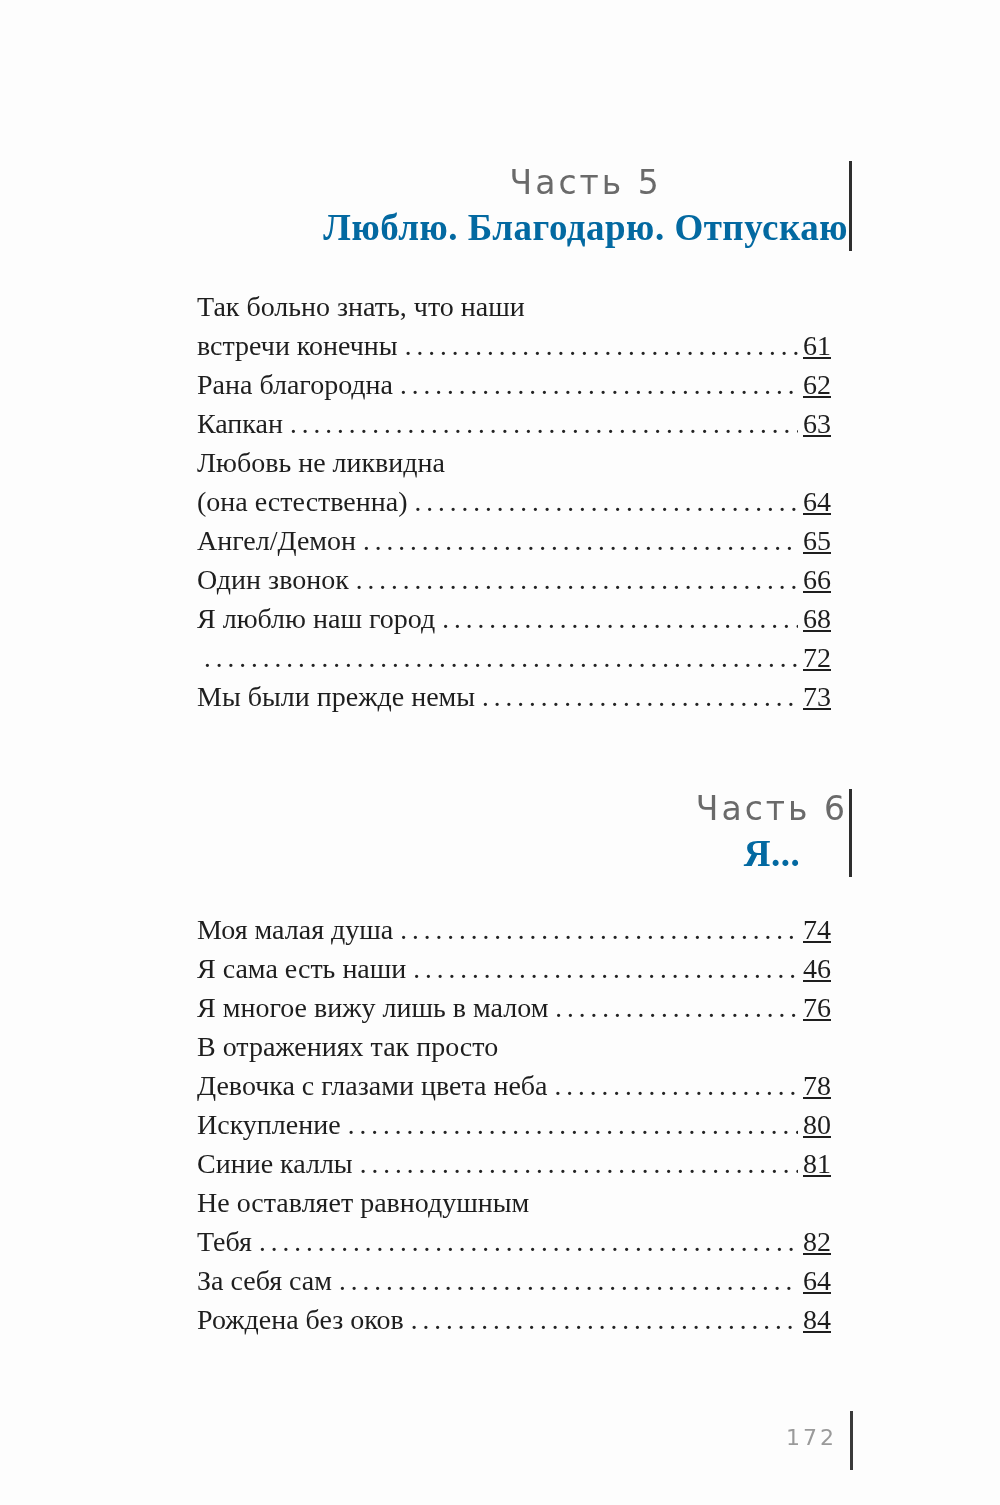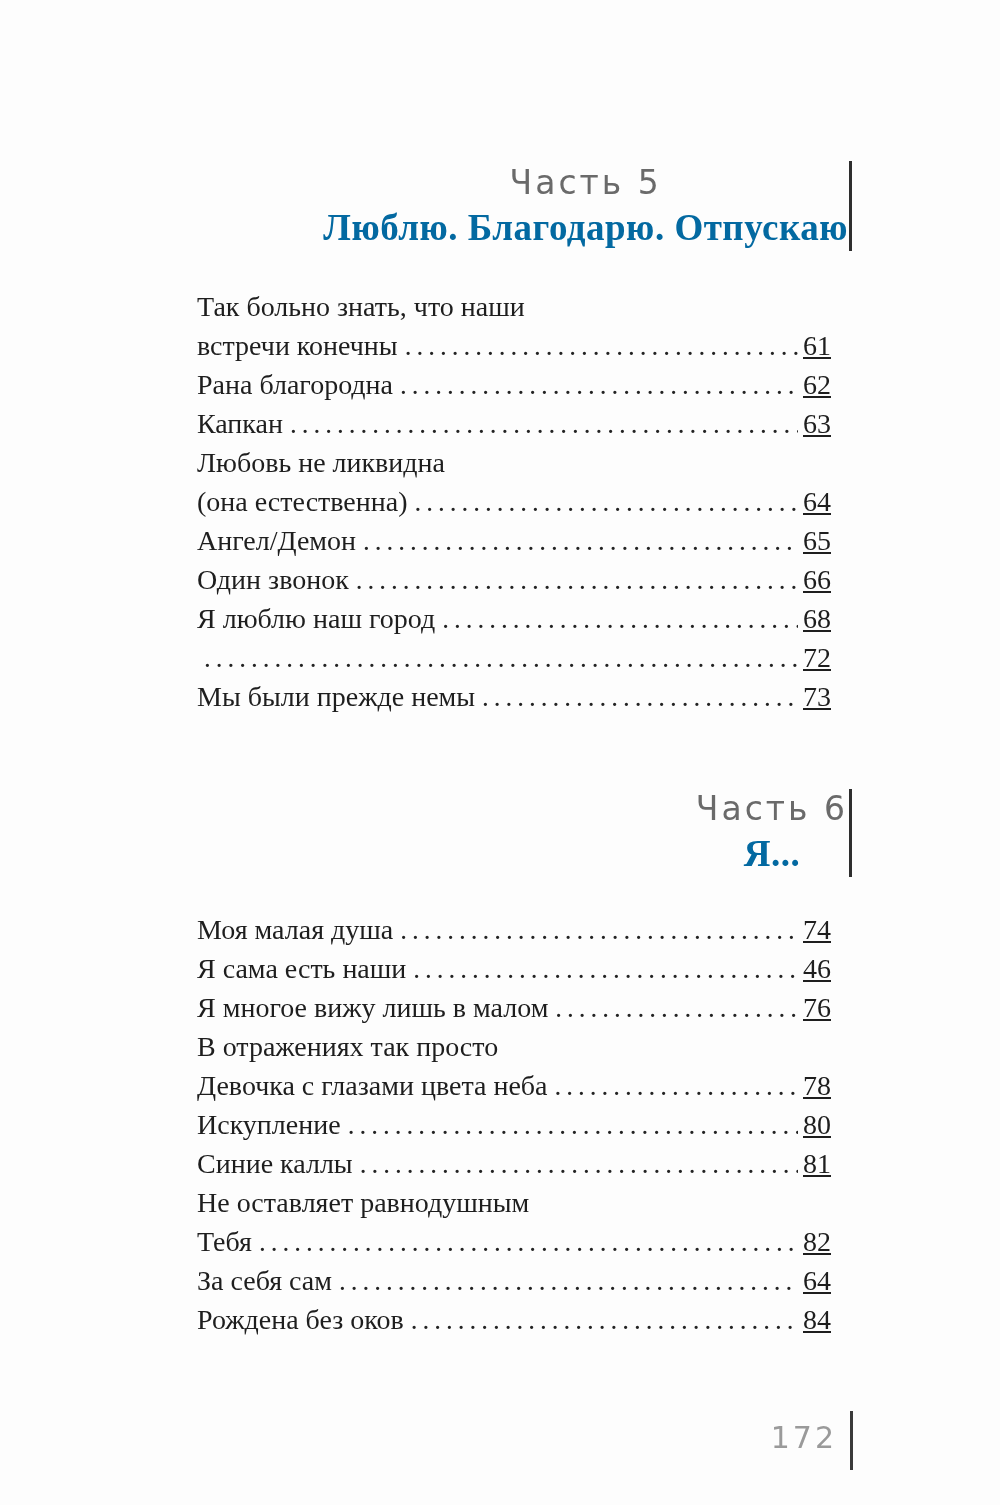--- a/index.html
+++ b/index.html
@@ -85,21 +85,21 @@
     color: #222222;
   }
   .pg { margin-left: 2px; text-decoration: underline; }
 
   
   .page-number {
     position: absolute;
     top: 1421px;
     right: 163px;
     font-family: "DejaVu Sans", sans-serif;
-    font-size: 30px;
+    font-size: 22px;
     line-height: 34px;
     letter-spacing: 3px;
     color: #9a9a9a;
   }
 </style>
 </head>
 <body>
 
 <div class="sheet">
 

